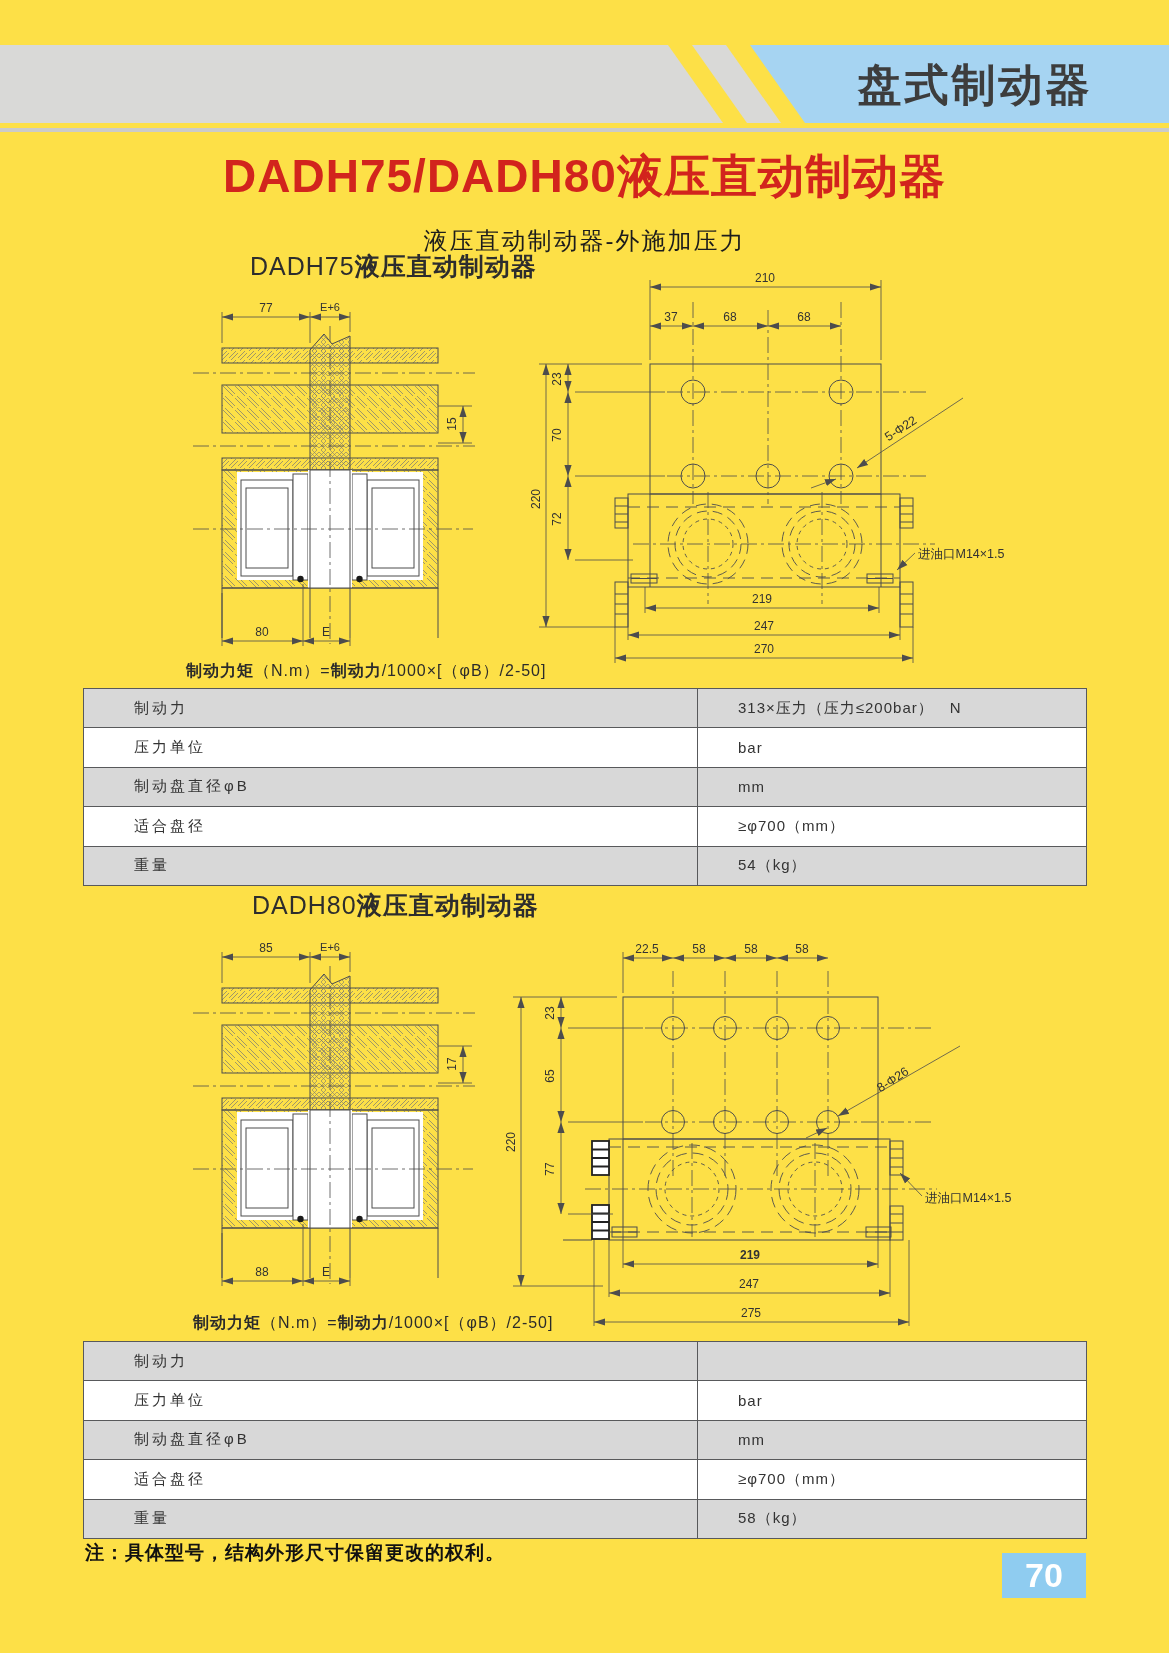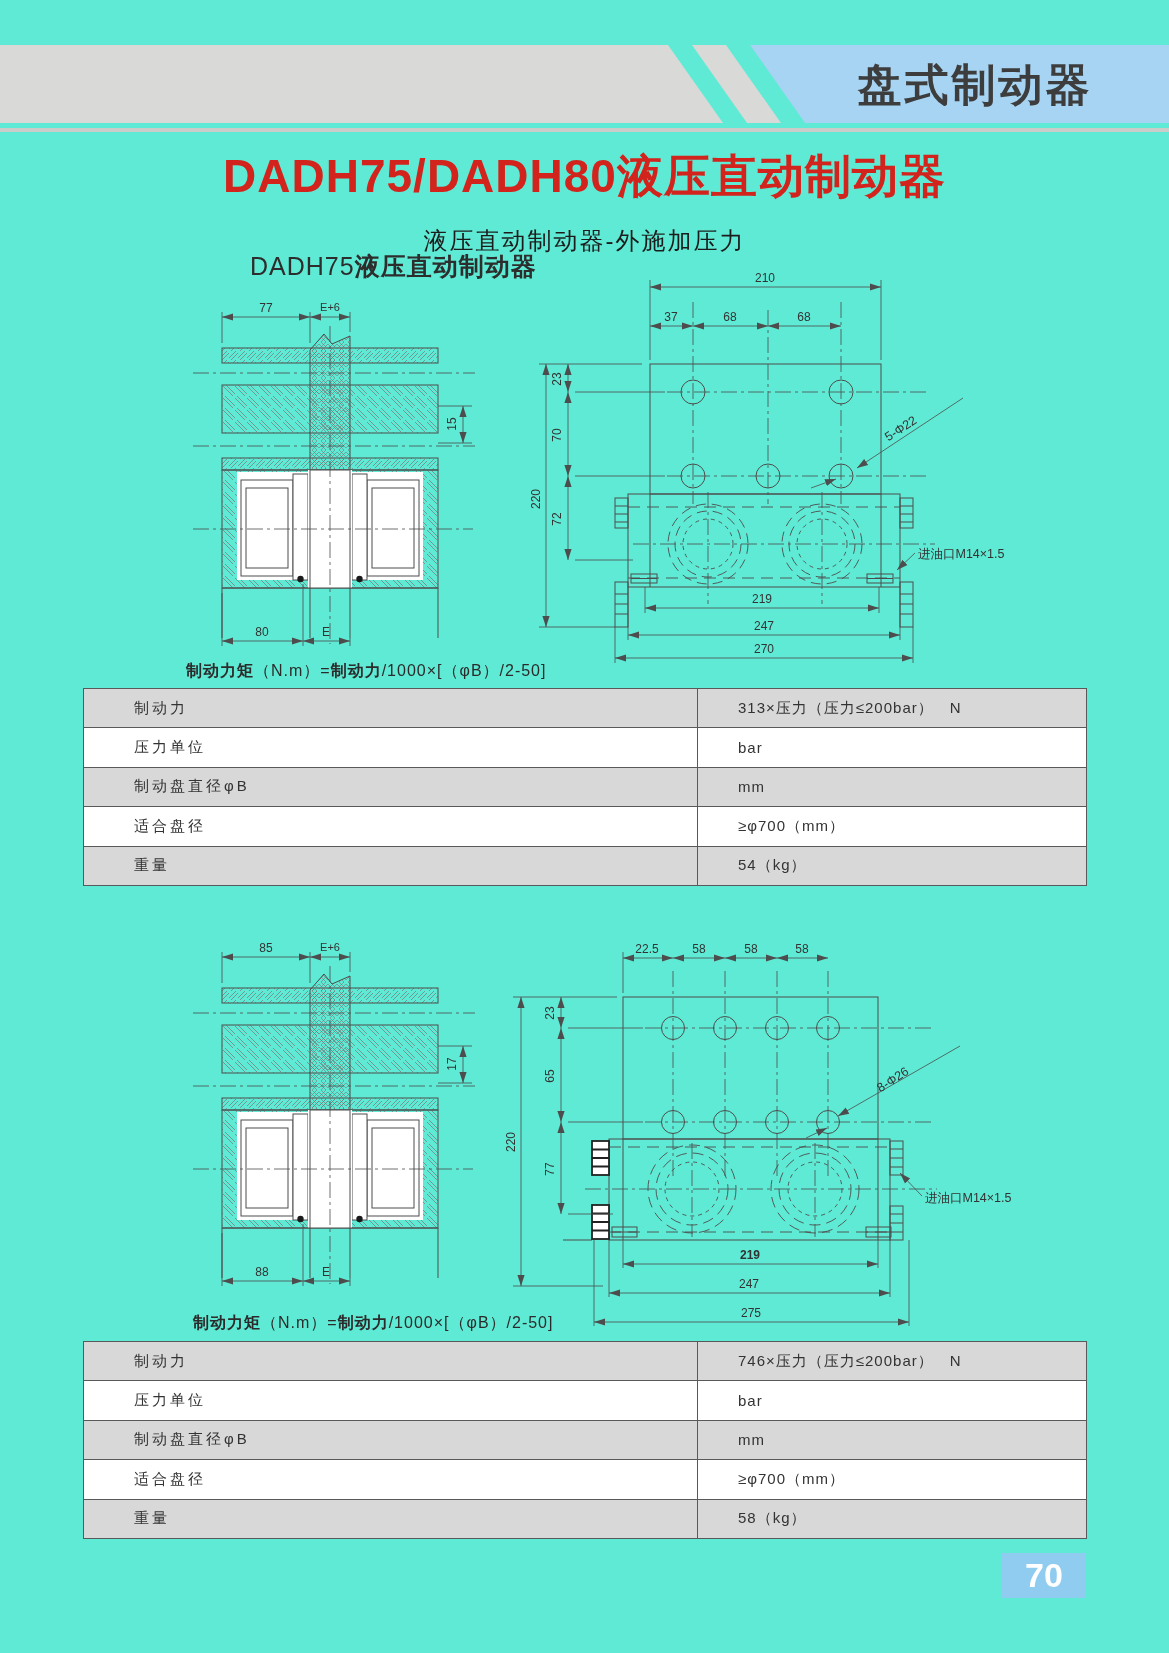--- a/index.html
+++ b/index.html
@@ -1,16 +1,16 @@
 <!DOCTYPE html>
 <html><head>
 <meta charset="utf-8">
 <style>
   html,body{margin:0;padding:0;background:#fff;}
-  .page{position:relative;width:1169px;height:1653px;background:#5eead4;overflow:hidden;
+  .page{position:relative;width:1169px;height:1653px;background:#fde047;overflow:hidden;
         font-family:"Liberation Sans",sans-serif;color:#333;}
   .band-svg{position:absolute;left:0;top:45px;}
   .band-title{position:absolute;left:810px;top:56px;width:330px;text-align:center;
         font-size:44px;font-weight:bold;color:#3d3d3d;letter-spacing:3px;}
   .band-underline{position:absolute;left:0;top:128px;width:1169px;height:4px;background:#cbcbc9;}
   .main-title{position:absolute;left:0;top:146px;width:1169px;text-align:center;
         font-size:46px;font-weight:bold;color:#d2241d;letter-spacing:1px;}
   .subtitle{position:absolute;left:0;top:225px;width:1169px;text-align:center;
         font-size:24px;color:#1c1c1c;letter-spacing:2px;}
   .sec-heading{position:absolute;font-size:25px;color:#2d2d2d;letter-spacing:1px;}
@@ -208,20 +208,23 @@
     <div class="spec-row">
       <div class="spec-label">适合盘径</div>
       <div class="spec-value">≥φ700（mm）</div>
     </div>
     <div class="spec-row">
       <div class="spec-label">重量</div>
       <div class="spec-value">54（kg）</div>
     </div>
   </div>
 
+  <div class="sec-heading h80">
+    <span class="model">DADH80</span><span class="rest">液压直动制动器</span>
+  </div>
 
   <svg class="drw" style="left:175px;top:928px;" width="335" height="365" viewBox="0 0 335 365">
     <defs>
       <pattern id="pa80" width="9" height="9" patternUnits="userSpaceOnUse">
           <path d="M-1,8 L8,-1 M1,10 L10,1" stroke="#777" stroke-width="0.7"></path>
         </pattern>
       <pattern id="pb80" width="12" height="12" patternUnits="userSpaceOnUse">
           <path d="M-1,1 L11,13 M1,-1 L13,11" stroke="#777" stroke-width="0.7"></path>
         </pattern>
       <pattern id="px80" width="9" height="9" patternUnits="userSpaceOnUse">
@@ -349,35 +352,35 @@
     </g>
   </svg>
 
   <div class="formula f2">
     <b>制动力矩</b><span>（N.m）=</span><b>制动力</b><span>/1000×[（φB）/2-50]</span>
   </div>
 
   <div class="spec-table t2">
     <div class="spec-row">
       <div class="spec-label">制动力</div>
-      <div class="spec-value">746×压力（压力≤200bar）　N</div>
     </div>
     <div class="spec-row">
       <div class="spec-label">压力单位</div>
       <div class="spec-value">bar</div>
     </div>
     <div class="spec-row">
       <div class="spec-label">制动盘直径φB</div>
       <div class="spec-value">mm</div>
     </div>
     <div class="spec-row">
       <div class="spec-label">适合盘径</div>
       <div class="spec-value">≥φ700（mm）</div>
     </div>
     <div class="spec-row">
       <div class="spec-label">重量</div>
       <div class="spec-value">58（kg）</div>
     </div>
   </div>
 
+  <div class="note">注：具体型号，结构外形尺寸保留更改的权利。</div>
   <div class="page-badge">70</div>
 
 </div>
 
 </body></html>

